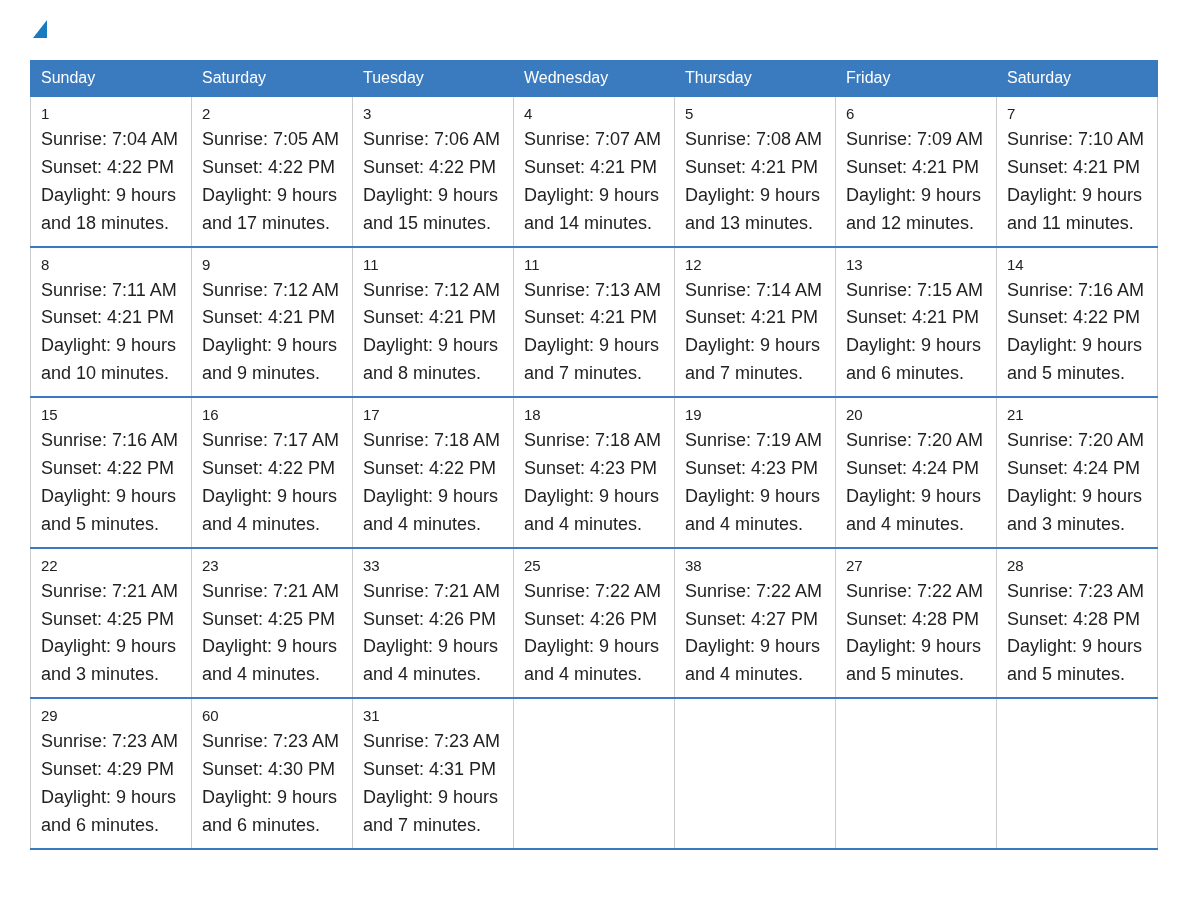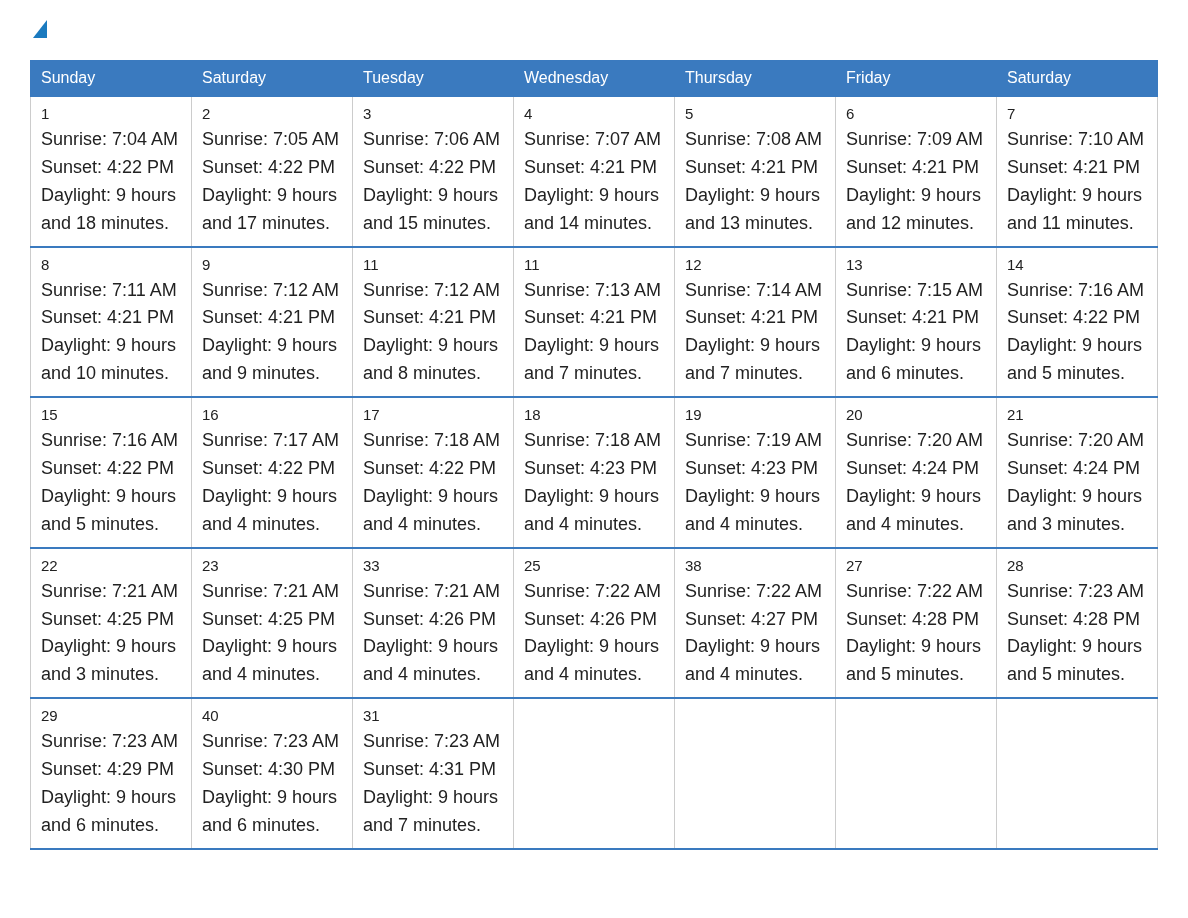--- a/index.html
+++ b/index.html
@@ -188,21 +188,21 @@
         <td><span class="day-number">38</span>
 <span class="day-info">Sunrise: 7:22 AM<br>Sunset: 4:27 PM<br>Daylight: 9 hours<br>and 4 minutes.</span></td>
         <td><span class="day-number">27</span>
 <span class="day-info">Sunrise: 7:22 AM<br>Sunset: 4:28 PM<br>Daylight: 9 hours<br>and 5 minutes.</span></td>
         <td><span class="day-number">28</span>
 <span class="day-info">Sunrise: 7:23 AM<br>Sunset: 4:28 PM<br>Daylight: 9 hours<br>and 5 minutes.</span></td>
       </tr>
       <tr>
         <td><span class="day-number">29</span>
 <span class="day-info">Sunrise: 7:23 AM<br>Sunset: 4:29 PM<br>Daylight: 9 hours<br>and 6 minutes.</span></td>
-        <td><span class="day-number">40</span>
+        <td><span class="day-number">60</span>
 <span class="day-info">Sunrise: 7:23 AM<br>Sunset: 4:30 PM<br>Daylight: 9 hours<br>and 6 minutes.</span></td>
         <td><span class="day-number">31</span>
 <span class="day-info">Sunrise: 7:23 AM<br>Sunset: 4:31 PM<br>Daylight: 9 hours<br>and 7 minutes.</span></td>
         <td class="empty-cell"></td>
         <td class="empty-cell"></td>
         <td class="empty-cell"></td>
         <td class="empty-cell"></td>
       </tr>
     </tbody>
 </table>

